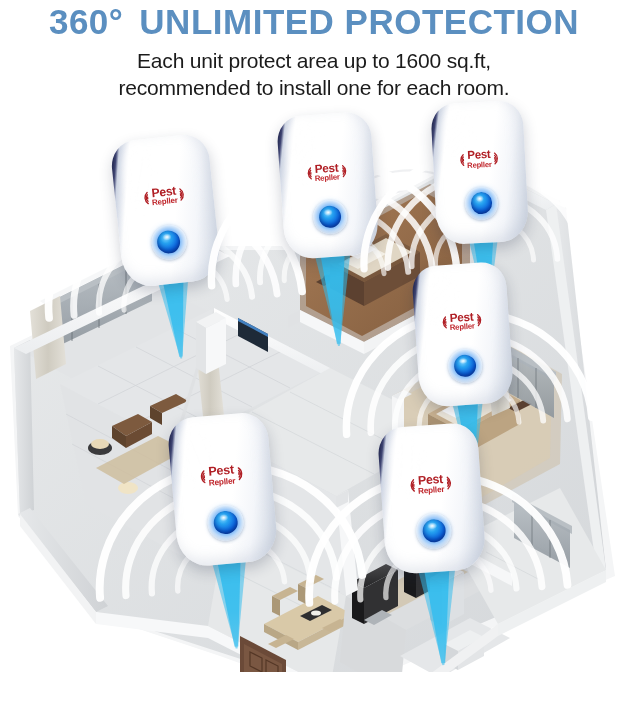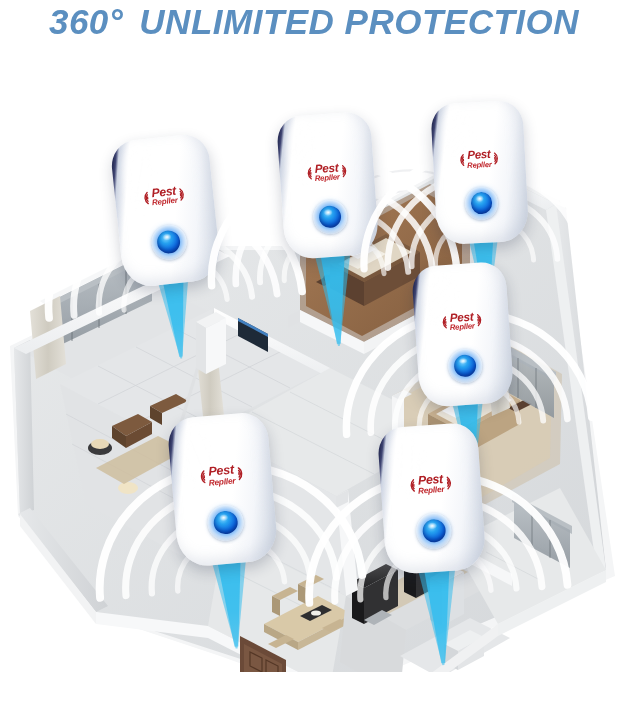--- a/index.html
+++ b/index.html
@@ -3,21 +3,21 @@
 <meta charset="utf-8">
 <style>
   * { margin:0; padding:0; box-sizing:border-box; }
   html,body { width:628px; height:720px; }
   body {
     font-family:"Liberation Sans", sans-serif;
     background:#ffffff;
     overflow:hidden;
     position:relative;
   }
-  #stage { position:relative; width:628px; height:672px; background:#fff; overflow:hidden;font-style:italic; }
+  #stage { position:relative; width:628px; height:672px; background:#fff; overflow:hidden; }
 
   
   .header { position:absolute; left:0; top:0; width:628px; text-align:center; z-index:60; }
   .title-row {
     font-size:35px; font-weight:bold; letter-spacing:0.5px;
     color:#5b8fc0; line-height:1.0; padding-top:4px;
     white-space:nowrap;
   }
   .title-row .deg { margin-right:16px; }
   .subtitle {
@@ -85,20 +85,24 @@
       <path d="M20 175 A 95 95 0 0 1 200 175"></path>
       <path d="M45 175 A 70 70 0 0 1 175 175"></path>
       <path d="M70 175 A 45 45 0 0 1 150 175"></path>
     </g>
   </svg>
 
   <div class="header">
     <div class="title-row">
       <span class="deg">360°</span><span>UNLIMITED PROTECTION</span>
     </div>
+    <div class="subtitle">
+      <span class="l1">Each unit protect area up to 1600 sq.ft,</span>
+      <span class="l2">recommended to install one for each room.</span>
+    </div>
   </div>
 
   <svg class="plan" viewBox="0 0 628 624" preserveAspectRatio="none">
     <defs>
       <linearGradient id="wallTop" x1="0" y1="0" x2="0" y2="1">
         <stop offset="0" stop-color="#ffffff"></stop>
           <stop offset="1" stop-color="#eceef0"></stop>
       </linearGradient>
       <linearGradient id="wallSide" x1="0" y1="0" x2="1" y2="0">
         <stop offset="0" stop-color="#e6e8ea"></stop>

